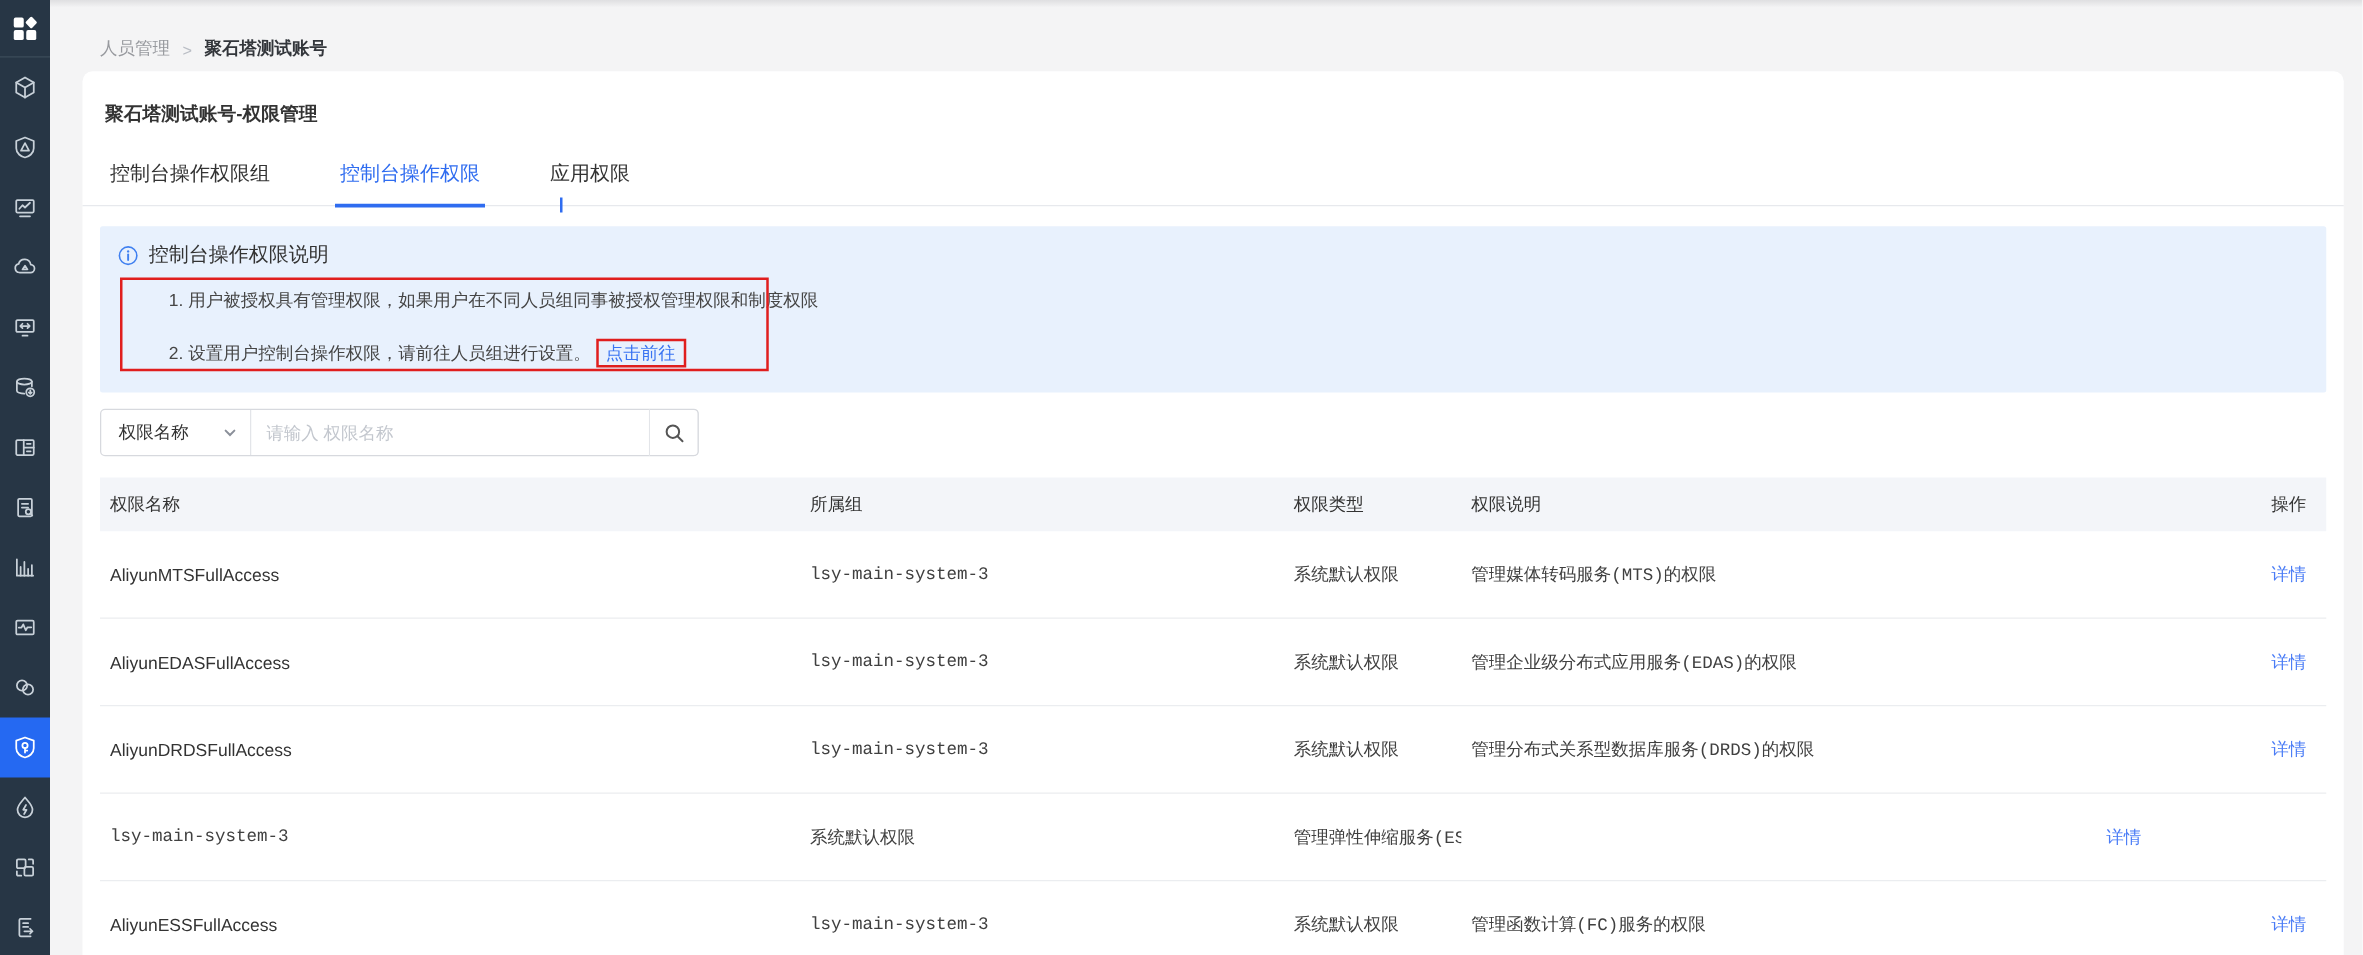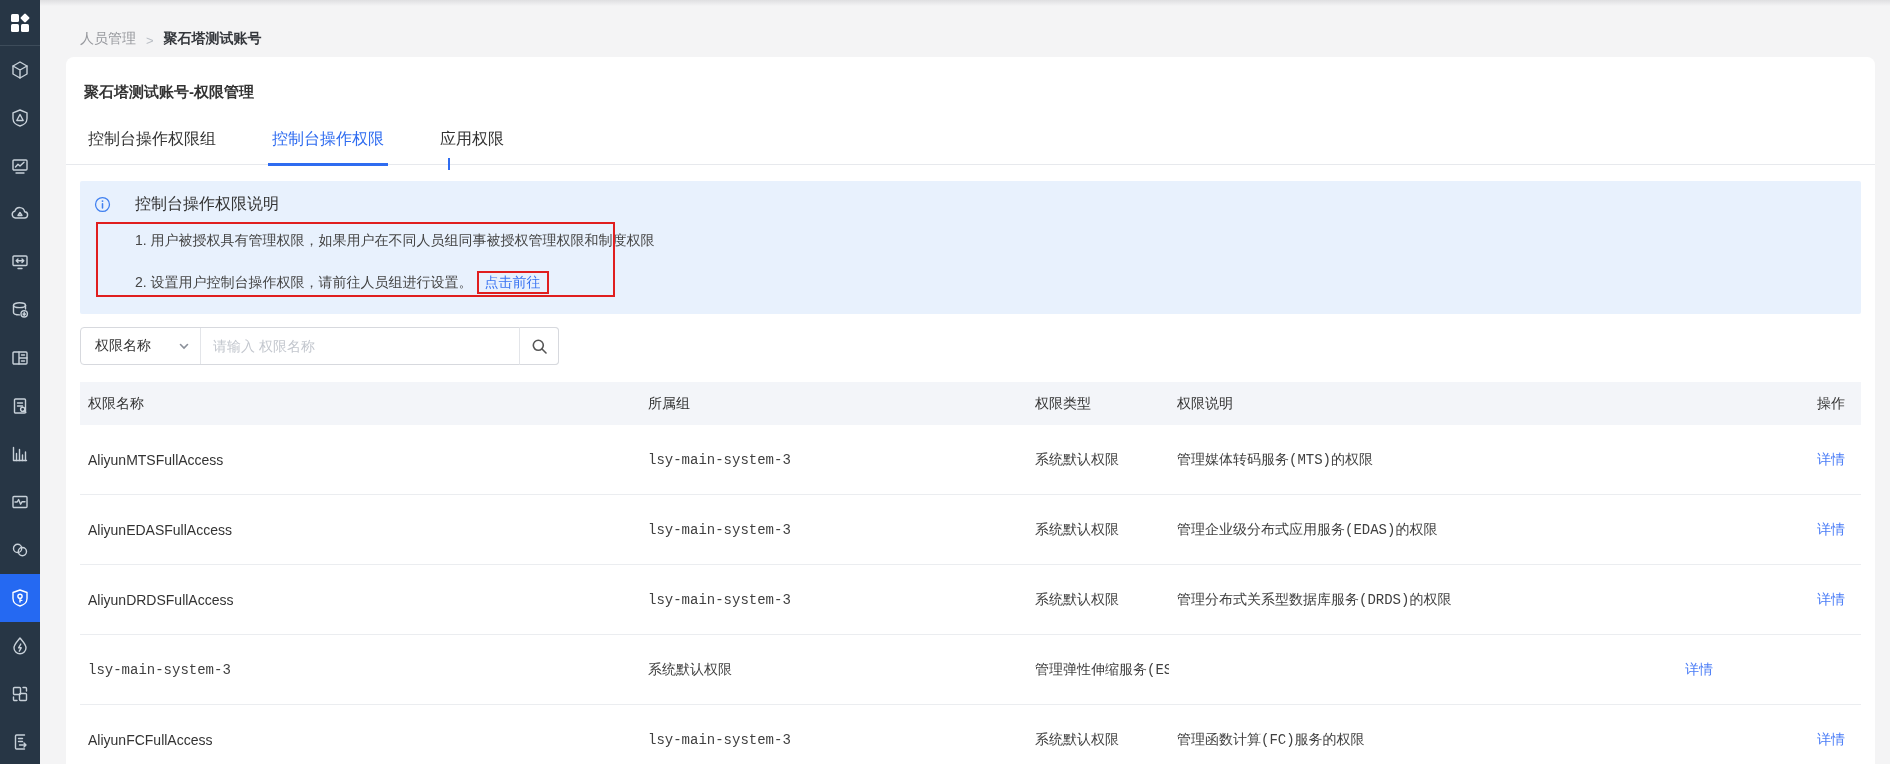--- a/index.html
+++ b/index.html
@@ -38,21 +38,21 @@
   .tabs { margin-top:24px; padding:0 18px; border-bottom:1px solid #e7e9ed;
     display:flex; gap:48px; position:relative; }
   .tab { font-size:16px; color:#333; padding:0 4px 13px; cursor:pointer; }
   .tab.active { color:#2f6cf0; border-bottom:3px solid #2f6cf0; margin-bottom:-2px; }
   .tab-frag { position:absolute; left:382px; bottom:-6px; width:2px; height:12px;
     background:#2f6cf0; }
 
   
   .notice { margin:16px 14px 0; height:133px; background:#e8f1fd; border-radius:2px;
     position:relative; }
-  .notice-head { position:absolute; left:14px; top:13px; display:flex; align-items:center; gap:24px; }
+  .notice-head { position:absolute; left:14px; top:13px; display:flex; align-items:center; gap:8px; }
   .info-ic { width:17px; height:17px; }
   .notice-title { font-size:16px; color:#333; }
   .notice-line { position:absolute; left:55px; font-size:14px; color:#454545; white-space:nowrap; }
   .notice-line.l1 { top:51px; }
   .notice-line.l2 { top:93px; }
   .notice-link { color:#3a74f2; cursor:pointer; text-decoration:none;
     border:2px solid #e01e1e; padding:1px 6px 2px; margin-left:4px; }
   .anno-outer { position:absolute; left:16px; top:41px; width:519px; height:75px;
     border:2px solid #e01e1e; pointer-events:none; }
 
@@ -281,20 +281,20 @@
       <div class="cell c-desc">管理分布式关系型数据库服务(DRDS)的权限</div>
       <div class="cell c-op"><a>详情</a></div>
     </div>
     <div class="t-row">
       <div class="cell c-group">lsy-main-system-3</div>
       <div class="cell c-type">系统默认权限</div>
       <div class="cell c-desc">管理弹性伸缩服务(ESS)的权限</div>
       <div class="cell c-op"><a>详情</a></div>
     </div>
     <div class="t-row">
-      <div class="cell c-name">AliyunFCFullAccess</div>
+      <div class="cell c-name">AliyunESSFullAccess</div>
       <div class="cell c-group">lsy-main-system-3</div>
       <div class="cell c-type">系统默认权限</div>
       <div class="cell c-desc">管理函数计算(FC)服务的权限</div>
       <div class="cell c-op"><a>详情</a></div>
     </div>
   </section>
 </main>
 
 </body></html>

